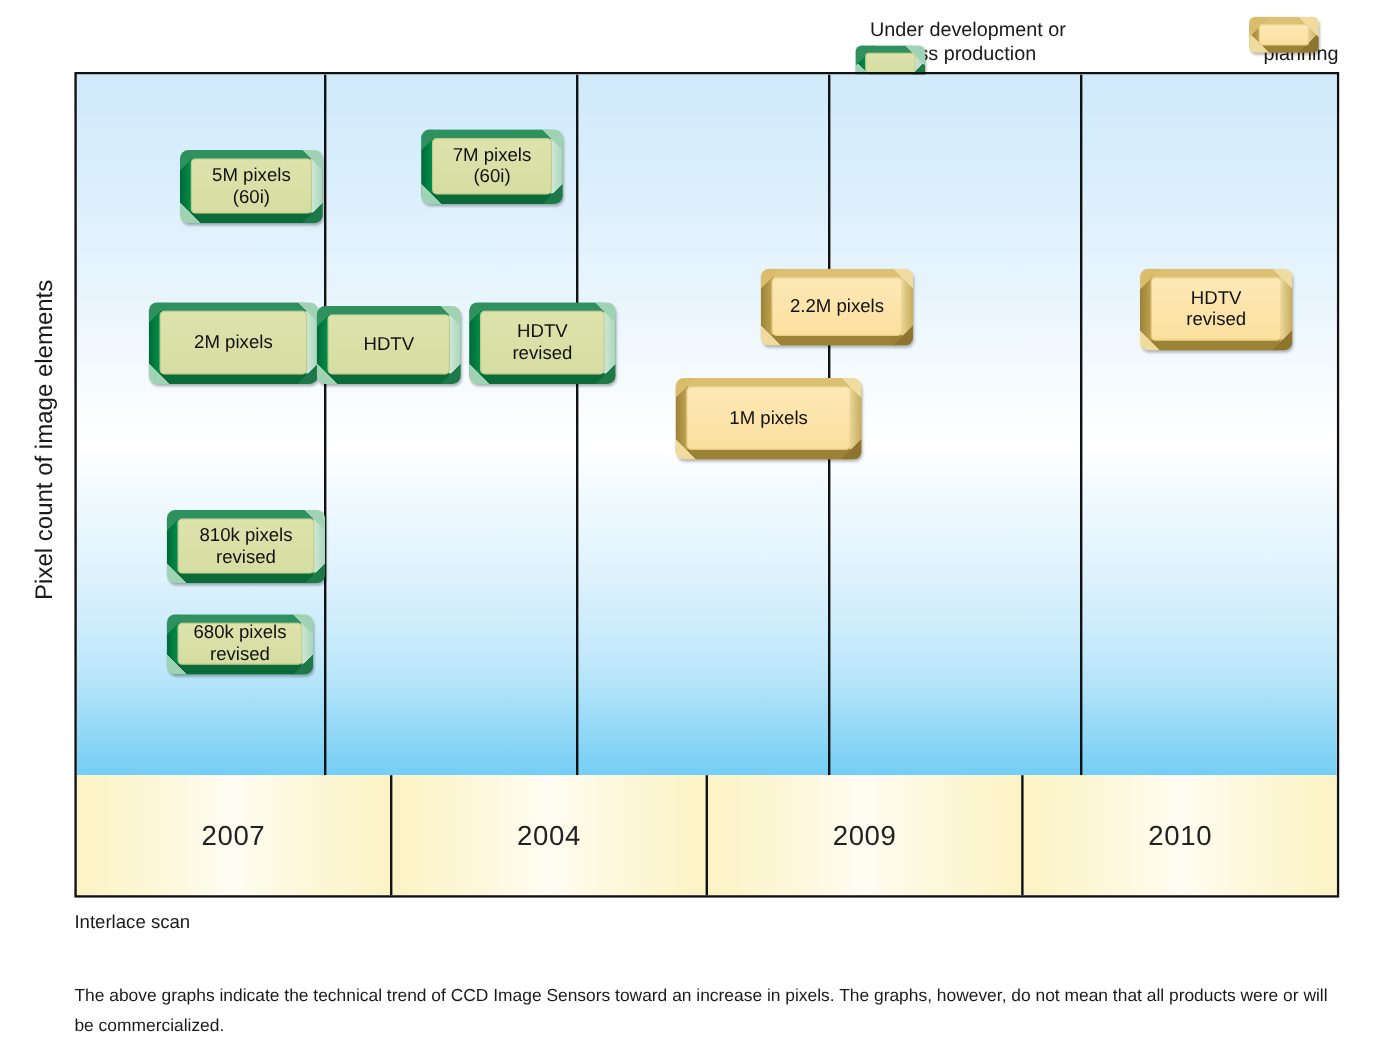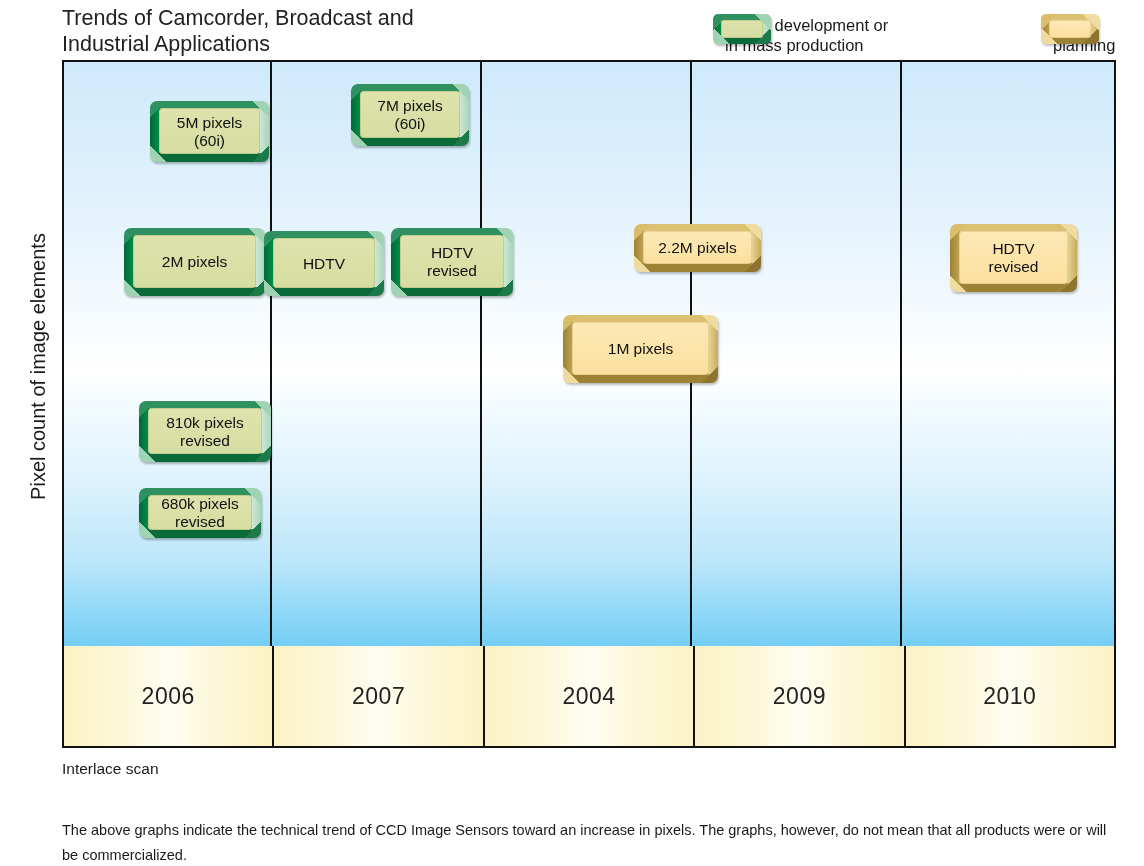--- a/index.html
+++ b/index.html
@@ -86,20 +86,21 @@
       linear-gradient(135deg,#2f9160 0 12px, transparent 12px) top left/28px 22px no-repeat,
       linear-gradient(225deg,#9fd3b3 0 12px, transparent 12px) top right/28px 22px no-repeat,
       linear-gradient(45deg,#9fd3b3 0 12px, transparent 12px) bottom left/28px 22px no-repeat,
       linear-gradient(315deg,#1d7a48 0 12px, transparent 12px) bottom right/28px 22px no-repeat,
       linear-gradient(to right,#006b37 0 10px,#2f9160 10px calc(100% - 10px),#bfe1cc calc(100% - 10px)) top/100% 8px no-repeat,
       linear-gradient(to right,#0d6b3b 0 10px,#0a6b39 10px calc(100% - 10px),#2d8a5c calc(100% - 10px)) bottom/100% 9px no-repeat,
       linear-gradient(to right,#00693a,#049048) left/10px 100% no-repeat,
       linear-gradient(to right,#cfe8d8,#a9d6bb) right/10px 100% no-repeat,
       #0a7a45;
     filter:drop-shadow(1px 2px 1px rgba(0,0,0,.28));
+    margin-top:24px;
   }
   .box.green .face{
     background:linear-gradient(to bottom,#dde3ab,#d6dda2);
     box-shadow:inset 0 0 0 1px rgba(120,140,70,.25);
   }
 
   
   .box.yellow{
     background:
       linear-gradient(135deg,#d9bd6a 0 12px, transparent 12px) top left/28px 22px no-repeat,
@@ -139,22 +140,20 @@
     width:380px;text-align:center;
     transform:rotate(-90deg);
     font-size:20px;color:#1a1a1a;
   }
 </style>
 </head>
 <body>
 
 <div id="root">
 
-  <div class="title">Trends of Camcorder, Broadcast and
-Industrial Applications</div>
 
   <div class="legend legend-1">
     <div class="legend-row">
       <div class="box green swatch">
         <span class="face"></span>
       </div>
       <div class="legend-label">Under development or
 in mass production</div>
     </div>
   </div>
@@ -184,30 +183,27 @@
           <div class="box green" style="left: 75px; top: 339px; width: 132px; height: 61px;"><span class="face"></span><span class="label">810k pixels
 revised</span></div>
           <div class="box green" style="left: 75px; top: 426px; width: 122px; height: 50px;"><span class="face"></span><span class="label">680k pixels
 revised</span></div>
           <div class="box green" style="left: 287px; top: 22px; width: 118px; height: 62px;"><span class="face"></span><span class="label">7M pixels
 (60i)</span></div>
           <div class="box green" style="left: 200px; top: 169px; width: 120px; height: 65px;"><span class="face"></span><span class="label">HDTV</span></div>
           <div class="box green" style="left: 327px; top: 166px; width: 122px; height: 68px;"><span class="face"></span><span class="label">HDTV
 revised</span></div>
           <div class="box yellow" style="left: 499px; top: 253px; width: 155px; height: 68px;"><span class="face"></span><span class="label">1M pixels</span></div>
-          <div class="box yellow" style="left: 570px; top: 162px; width: 127px; height: 48px;"><span class="face"></span><span class="label">2.2M pixels</span></div>
+          <div class="box yellow" style="left: 570px; top: 162px; width: 127px; height: 64px;"><span class="face"></span><span class="label">2.2M pixels</span></div>
           <div class="box yellow" style="left: 886px; top: 162px; width: 127px; height: 68px;"><span class="face"></span><span class="label">HDTV
 revised</span></div>
         </div>
     </div>
     <div class="year-row" id="year-row">
         <div class="year-cell">
-          <span class="year-label">2006</span>
-        </div>
-        <div class="year-cell">
           <span class="year-label">2007</span>
         </div>
         <div class="year-cell">
           <span class="year-label">2004</span>
         </div>
         <div class="year-cell">
           <span class="year-label">2009</span>
         </div>
         <div class="year-cell">
           <span class="year-label">2010</span>

